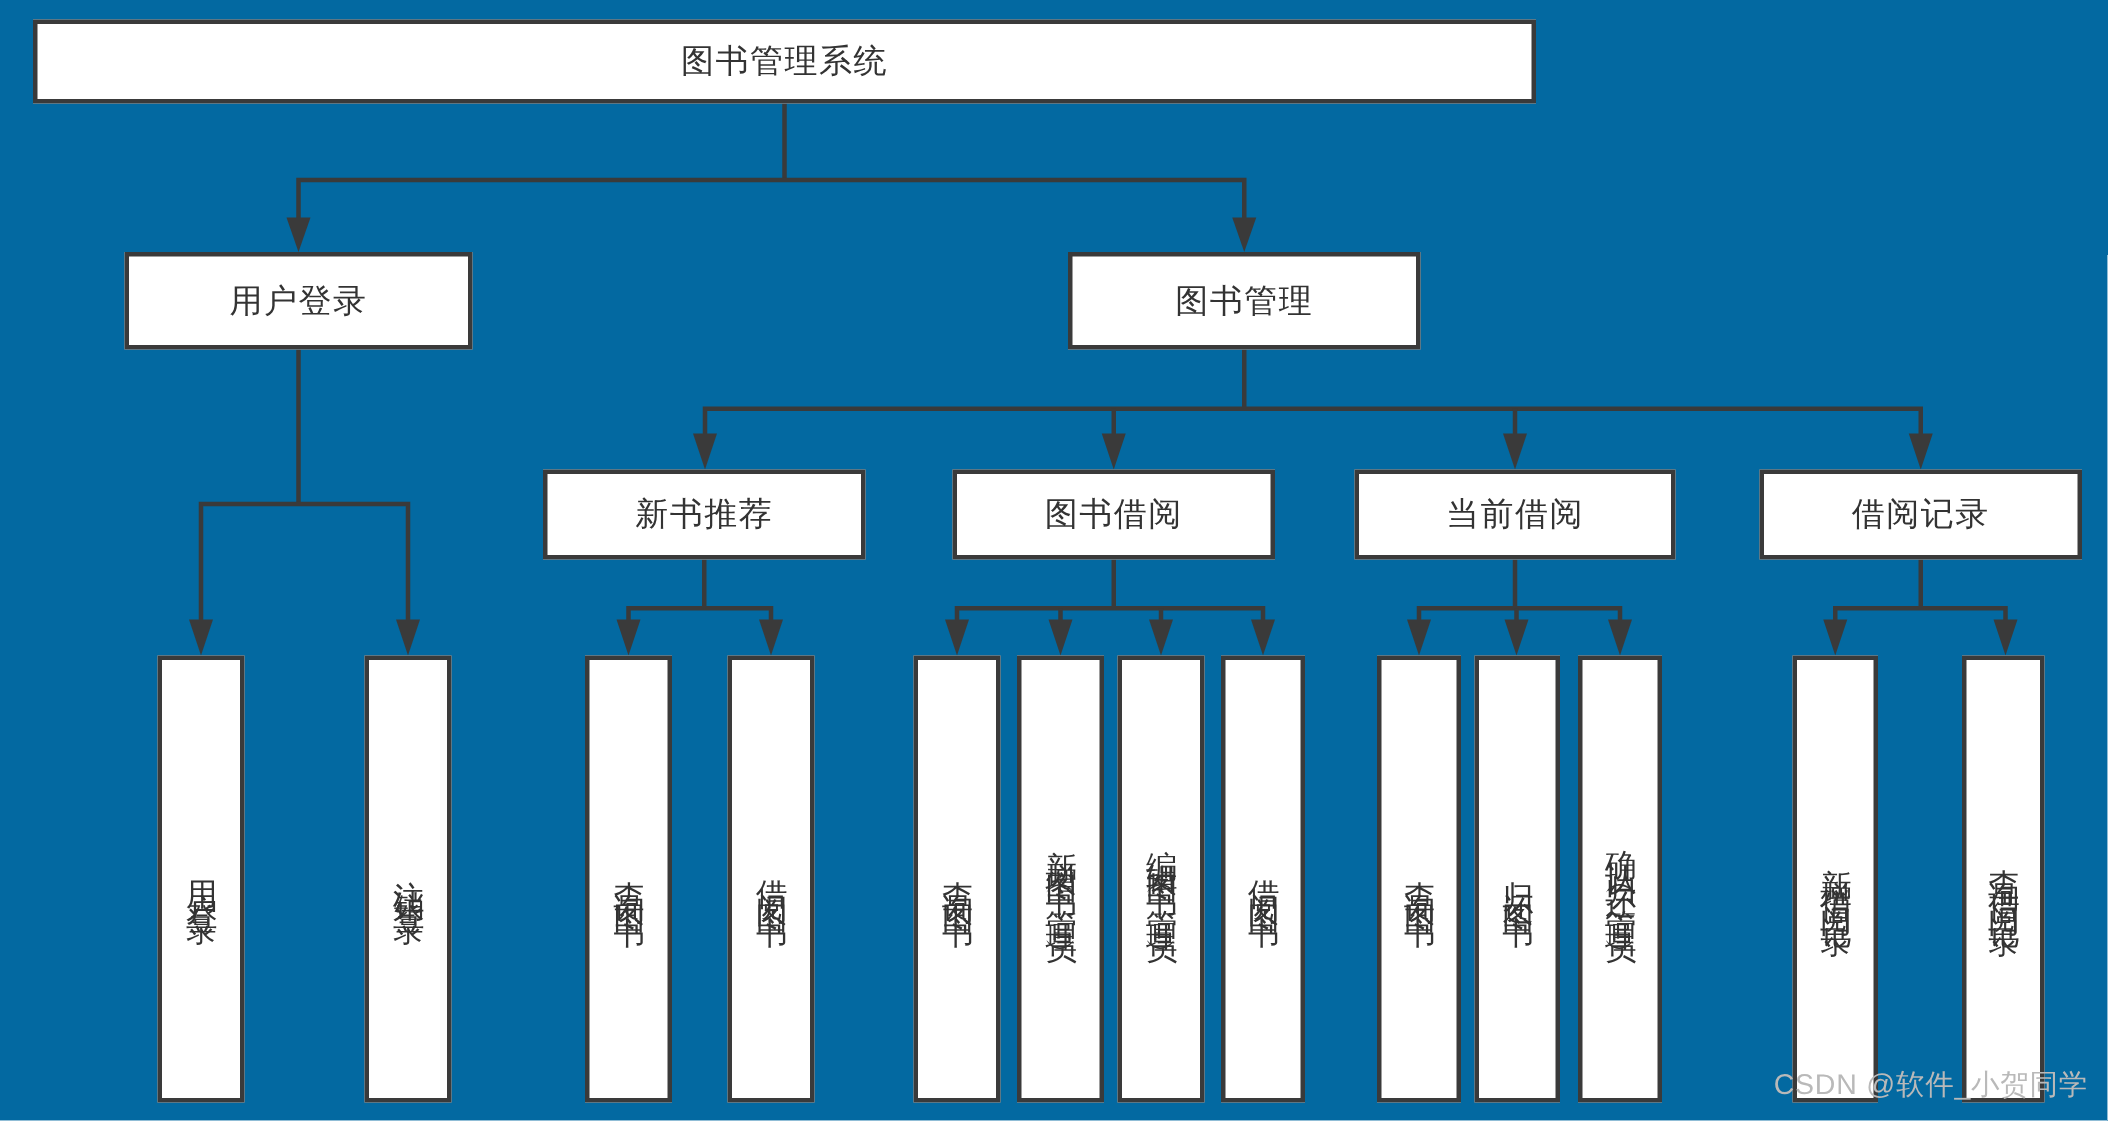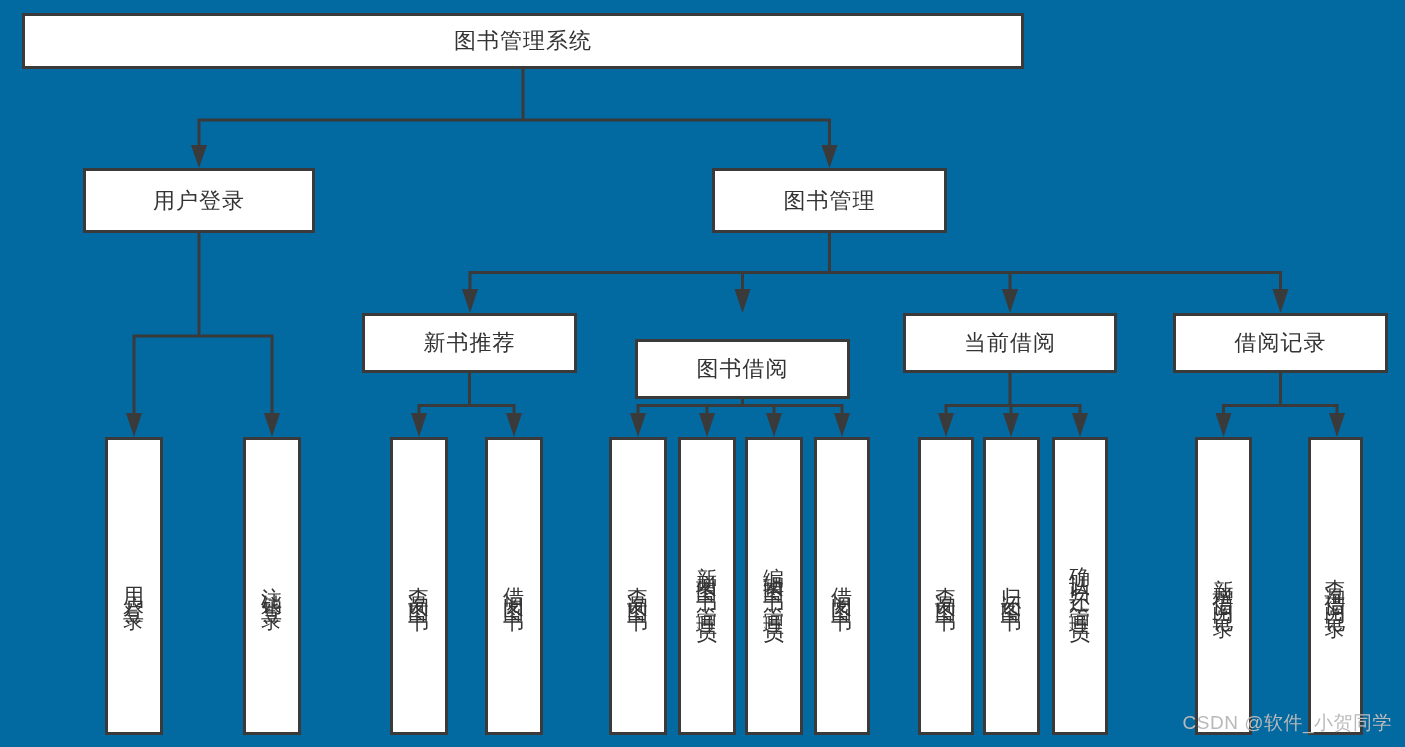--- a/index.html
+++ b/index.html
@@ -112,21 +112,21 @@
   <div class="node" style="left:83px;top:168px;width:232px;height:65px;">
     <span>用户登录</span>
   </div>
   <div class="node" style="left:362px;top:313px;width:215px;height:60px;">
     <span>新书推荐</span>
   </div>
 
   <div class="node" style="left:712px;top:168px;width:235px;height:65px;">
     <span>图书管理</span>
   </div>
-  <div class="node" style="left:635px;top:313px;width:215px;height:60px;margin-top:26px;">
+  <div class="node" style="left:635px;top:313px;width:215px;height:60px;">
     <span>图书借阅</span>
   </div>
   <div class="node" style="left:903px;top:313px;width:214px;height:60px;">
     <span>当前借阅</span>
   </div>
   <div class="node" style="left:1173px;top:313px;width:215px;height:60px;">
     <span>借阅记录</span>
   </div>
 
   <div class="leaf" style="left:105px;">

